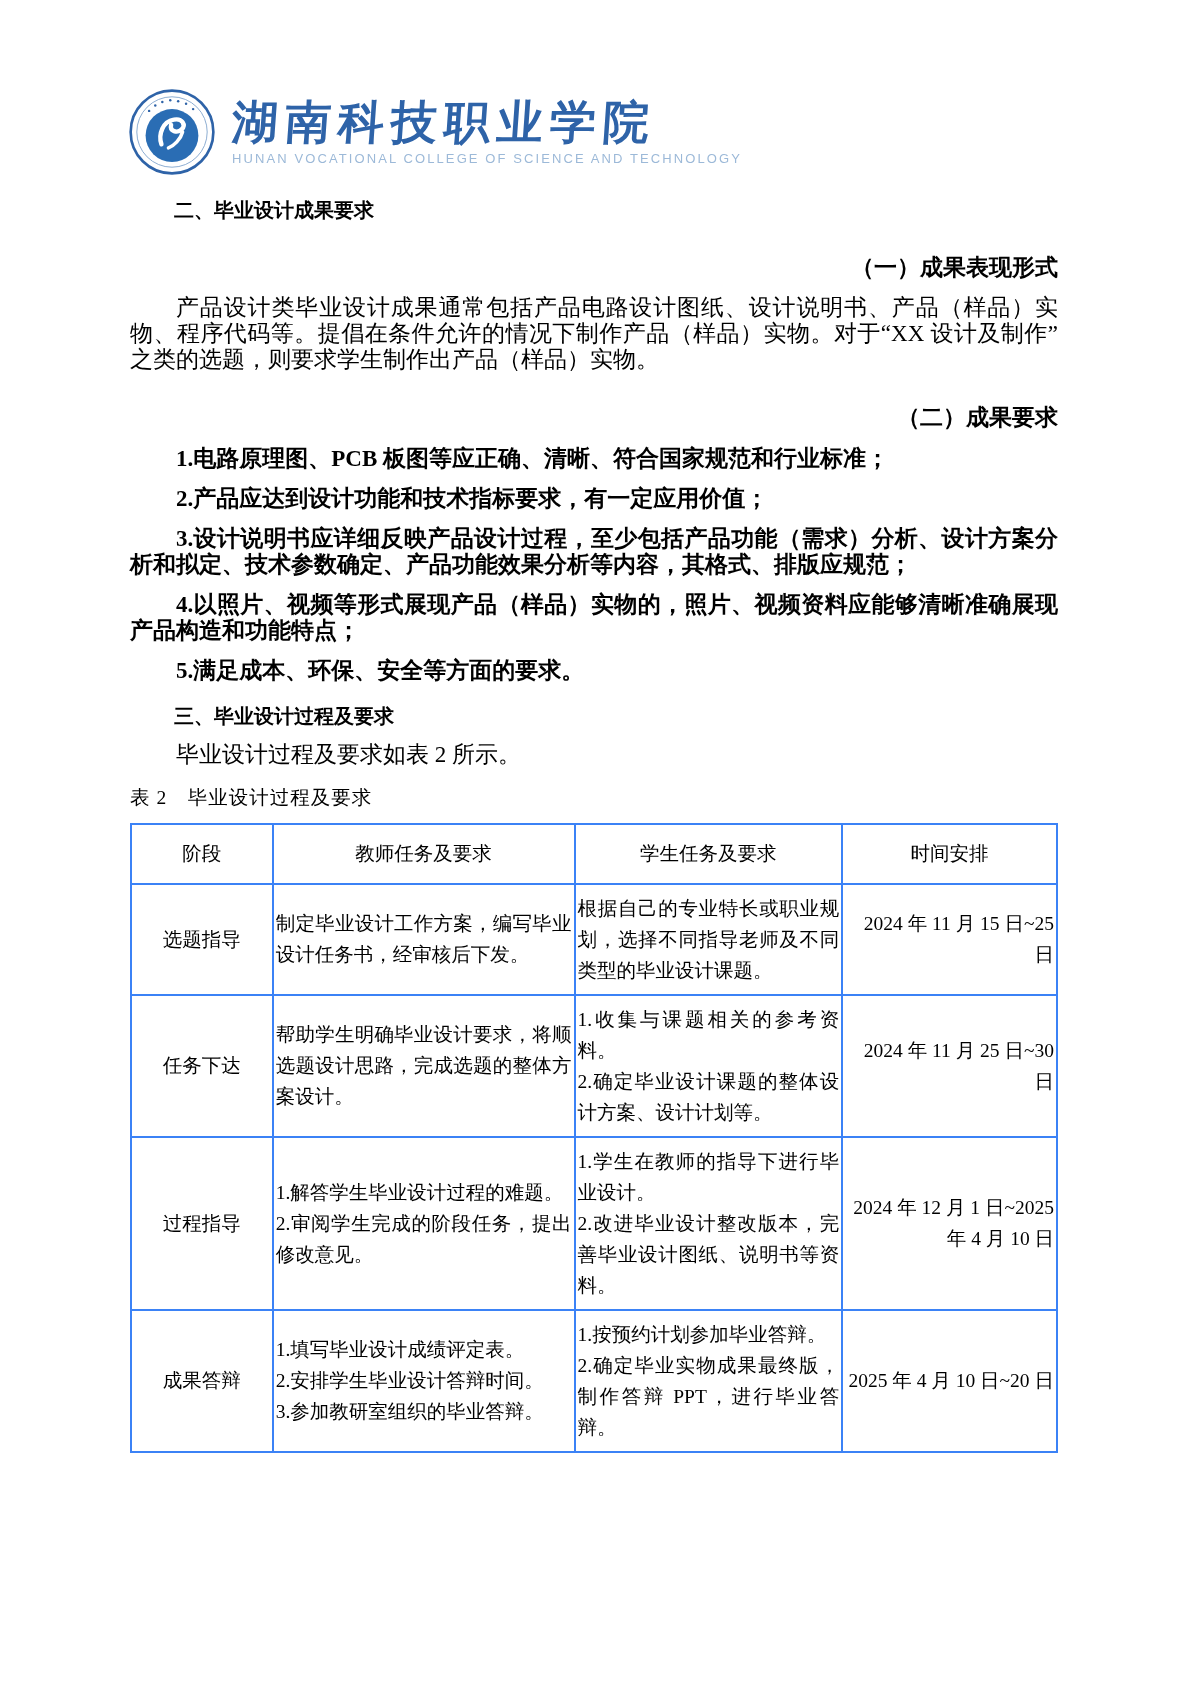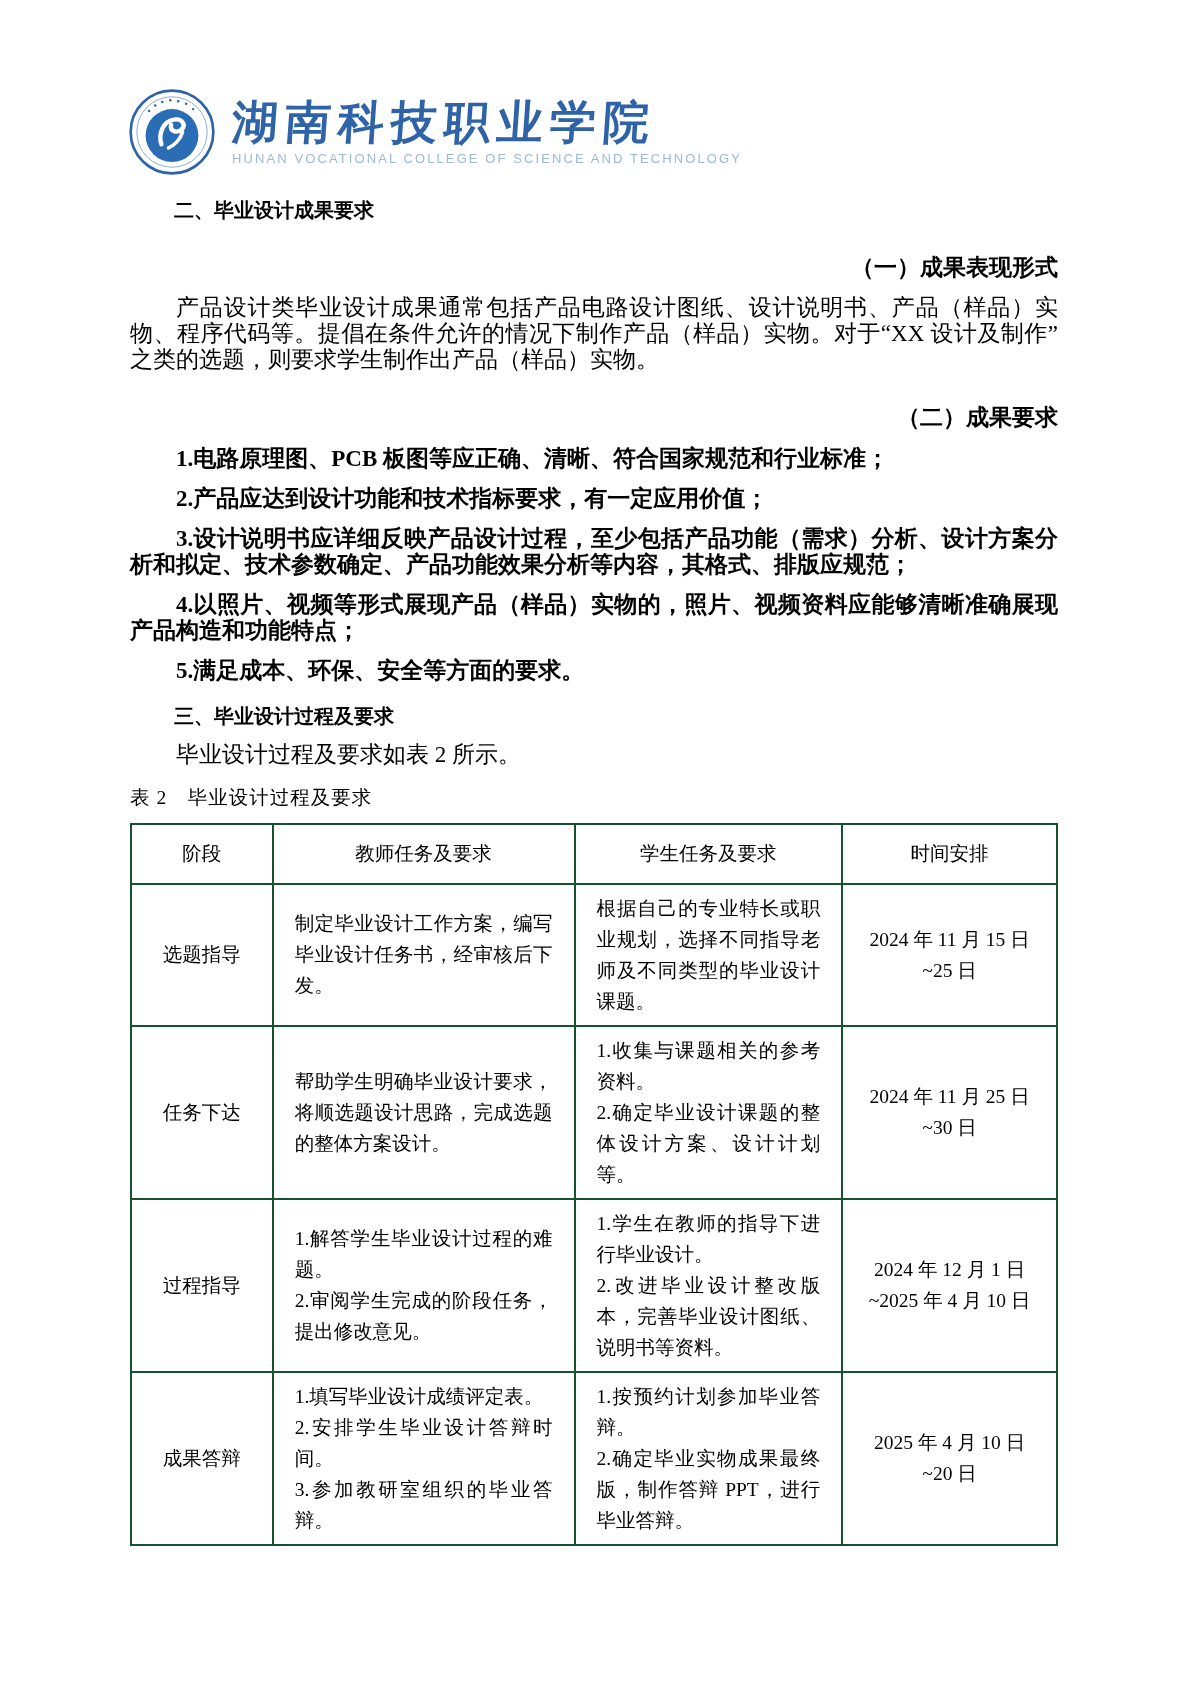--- a/index.html
+++ b/index.html
@@ -44,25 +44,25 @@
 
   
   .tbl-caption{
     text-align:left;font-size:19.5px;margin:16px 0 12px 0;letter-spacing:1px;
   }
   table{width:100%;border-collapse:collapse;table-layout:fixed;font-size:19.5px;}
   col.c-stage{width:15.3%;}
   col.c-teacher{width:32.6%;}
   col.c-student{width:28.9%;}
   col.c-time{width:23.2%;}
-  th,td{border:2px solid #14532d;padding:8px 21px;line-height:31px;vertical-align:middle;}
+  th,td{border:2px solid #3b82f6;padding:8px 2px;line-height:31px;vertical-align:middle;}
   thead th{font-weight:normal;text-align:center;height:42px;}
   td.cell-stage{text-align:center;}
   td.cell-teacher,td.cell-student{text-align:justify;white-space:pre-line;}
-  td.cell-time{text-align:center;white-space:normal;}
+  td.cell-time{text-align:right;white-space:normal;}
 </style>
 </head>
 <body>
 
 <div class="page">
 
   <div class="logo-row">
     <span class="emblem">
       <svg viewBox="0 0 100 100" width="88" height="88" aria-hidden="true">
         <circle cx="50" cy="50" r="47" fill="#ffffff" stroke="#2e63a8" stroke-width="3"></circle>

